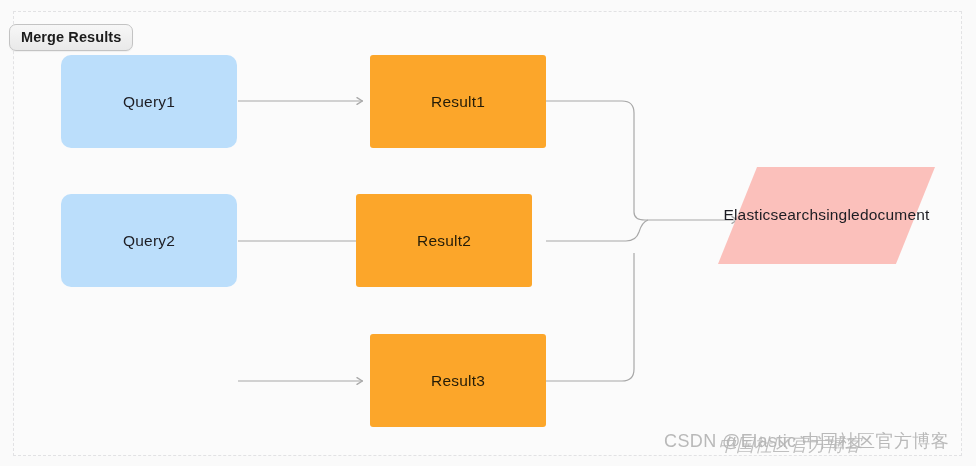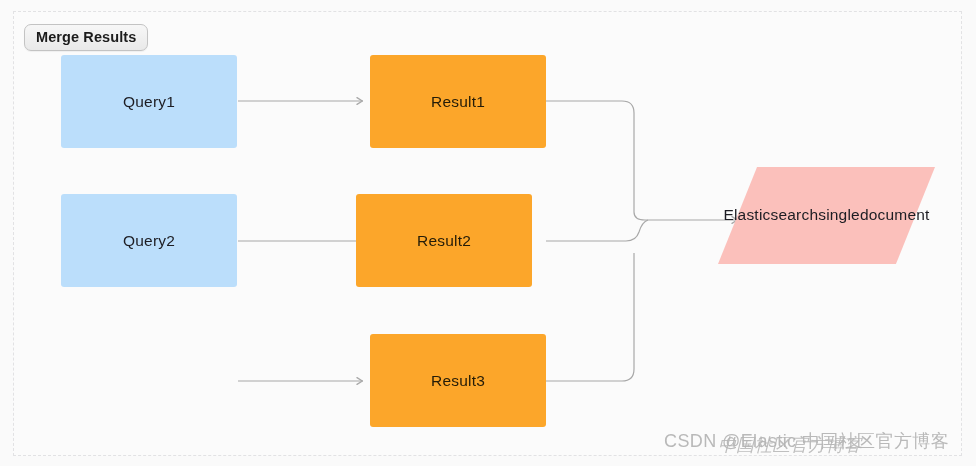--- a/index.html
+++ b/index.html
@@ -23,21 +23,21 @@
     left: 13px;
     top: 11px;
     width: 949px;
     height: 445px;
     border: 1px dashed #e2e2e4;
     box-sizing: border-box;
     background: #fbfbfb;
   }
   #group-label {
     position: absolute;
-    left: 24px;
+    left: 9px;
     top: 24px;
     padding: 4px 11px 5px 11px;
     background: linear-gradient(180deg, #f7f7f7 0%, #e9e9e9 100%);
     border: 1px solid #c3c3c3;
     border-radius: 7px;
     font-size: 14.5px;
     font-weight: bold;
     color: #1c1c1c;
     letter-spacing: 0.1px;
     white-space: nowrap;
@@ -48,21 +48,21 @@
     display: flex;
     align-items: center;
     justify-content: center;
     box-sizing: border-box;
     font-size: 15.5px;
     color: #1d1d23;
     letter-spacing: 0.2px;
   }
   .node-query {
     background: #bbdefb;
-    border-radius: 3px;
+    border-radius: 10px;
   }
   .node-result {
     background: #fca62a;
     border-radius: 3px;
     color: #241c08;
     justify-content: center;
   }
   .node-doc {
     background: transparent;
     flex-direction: row;

